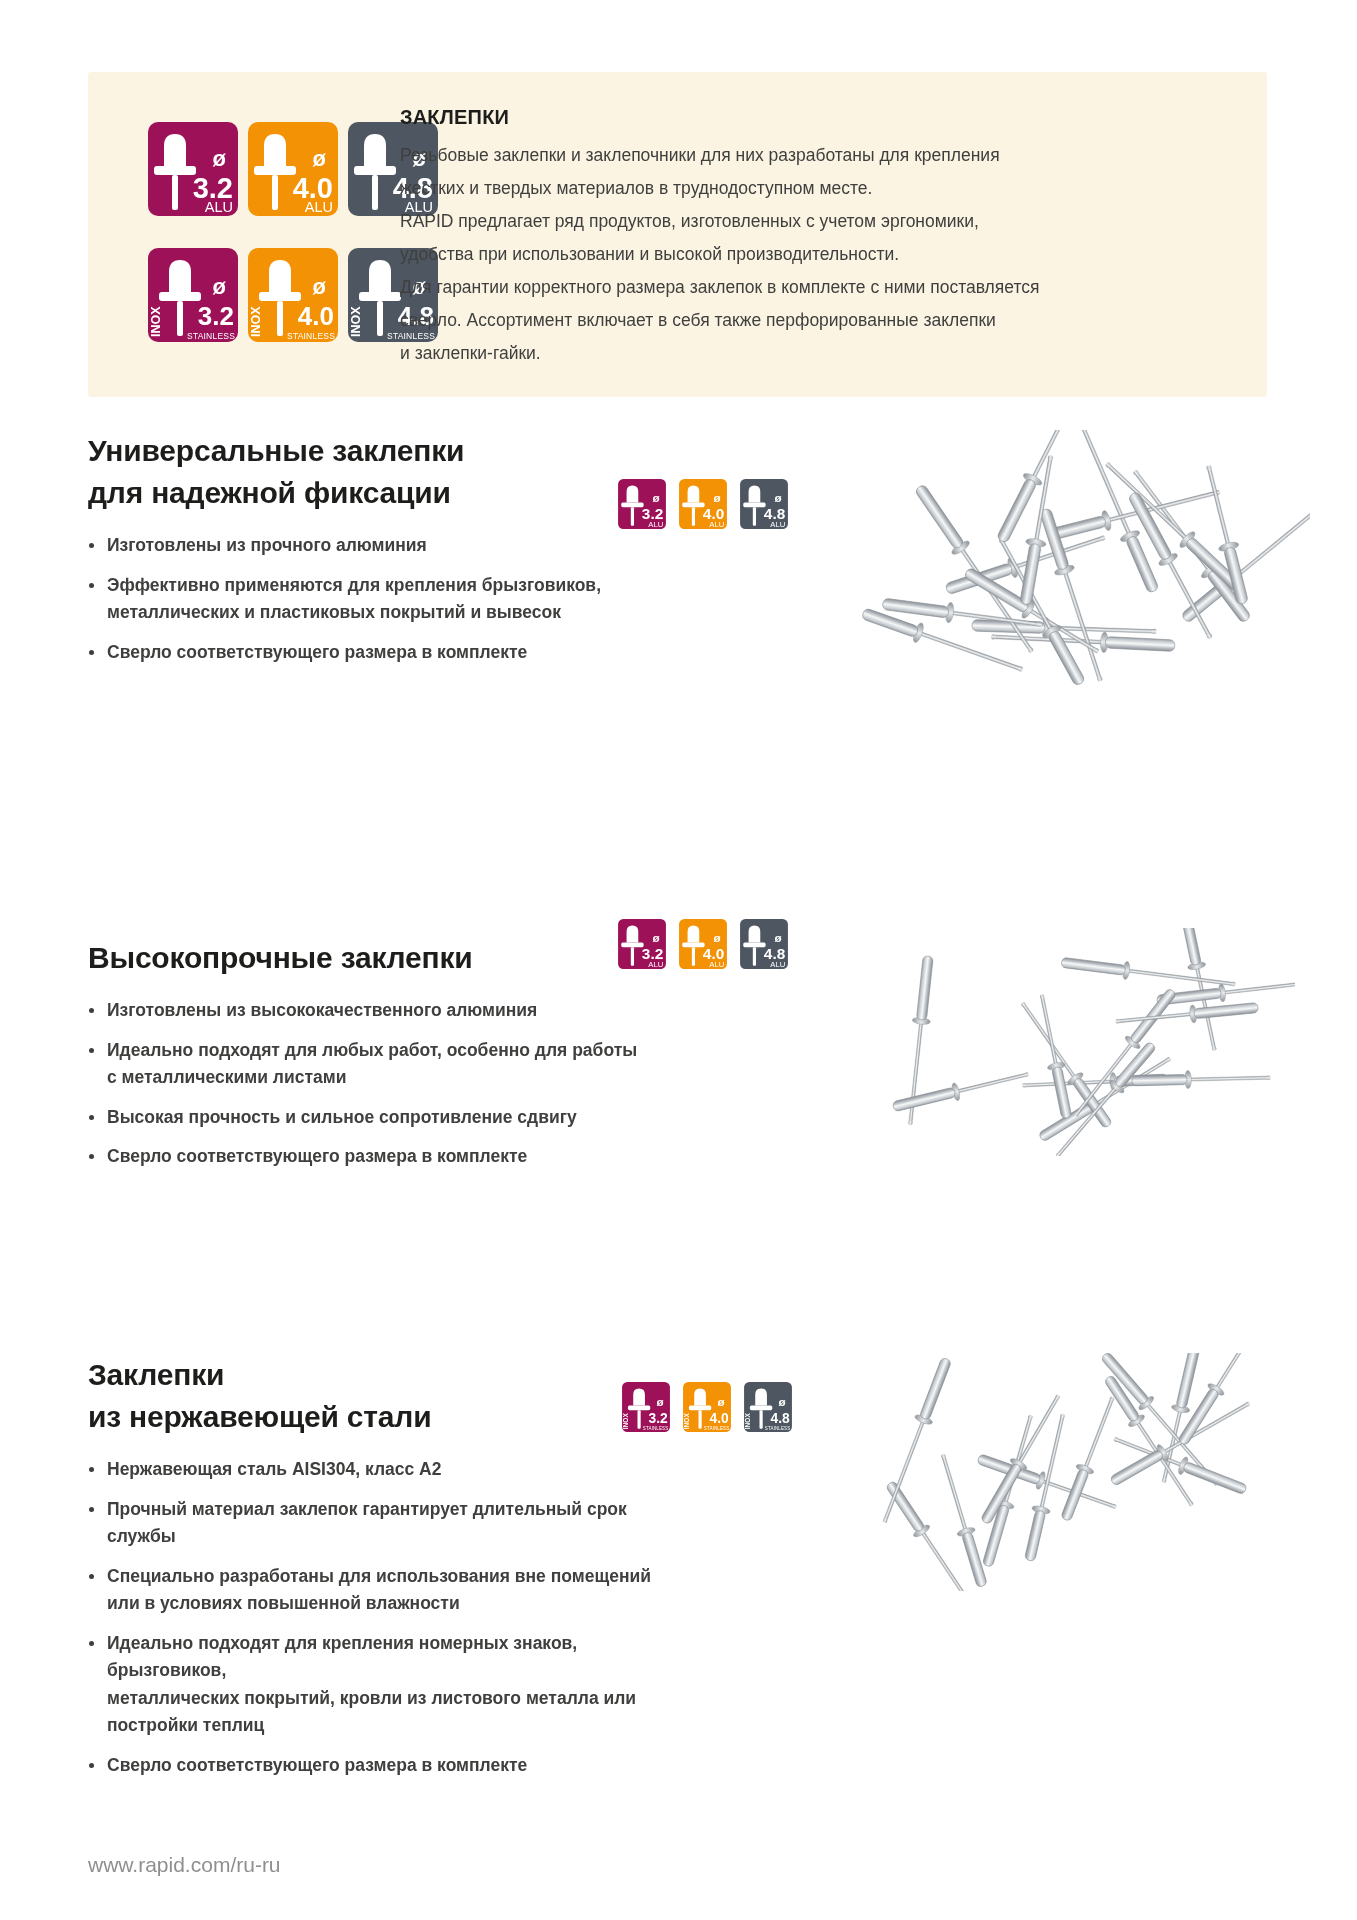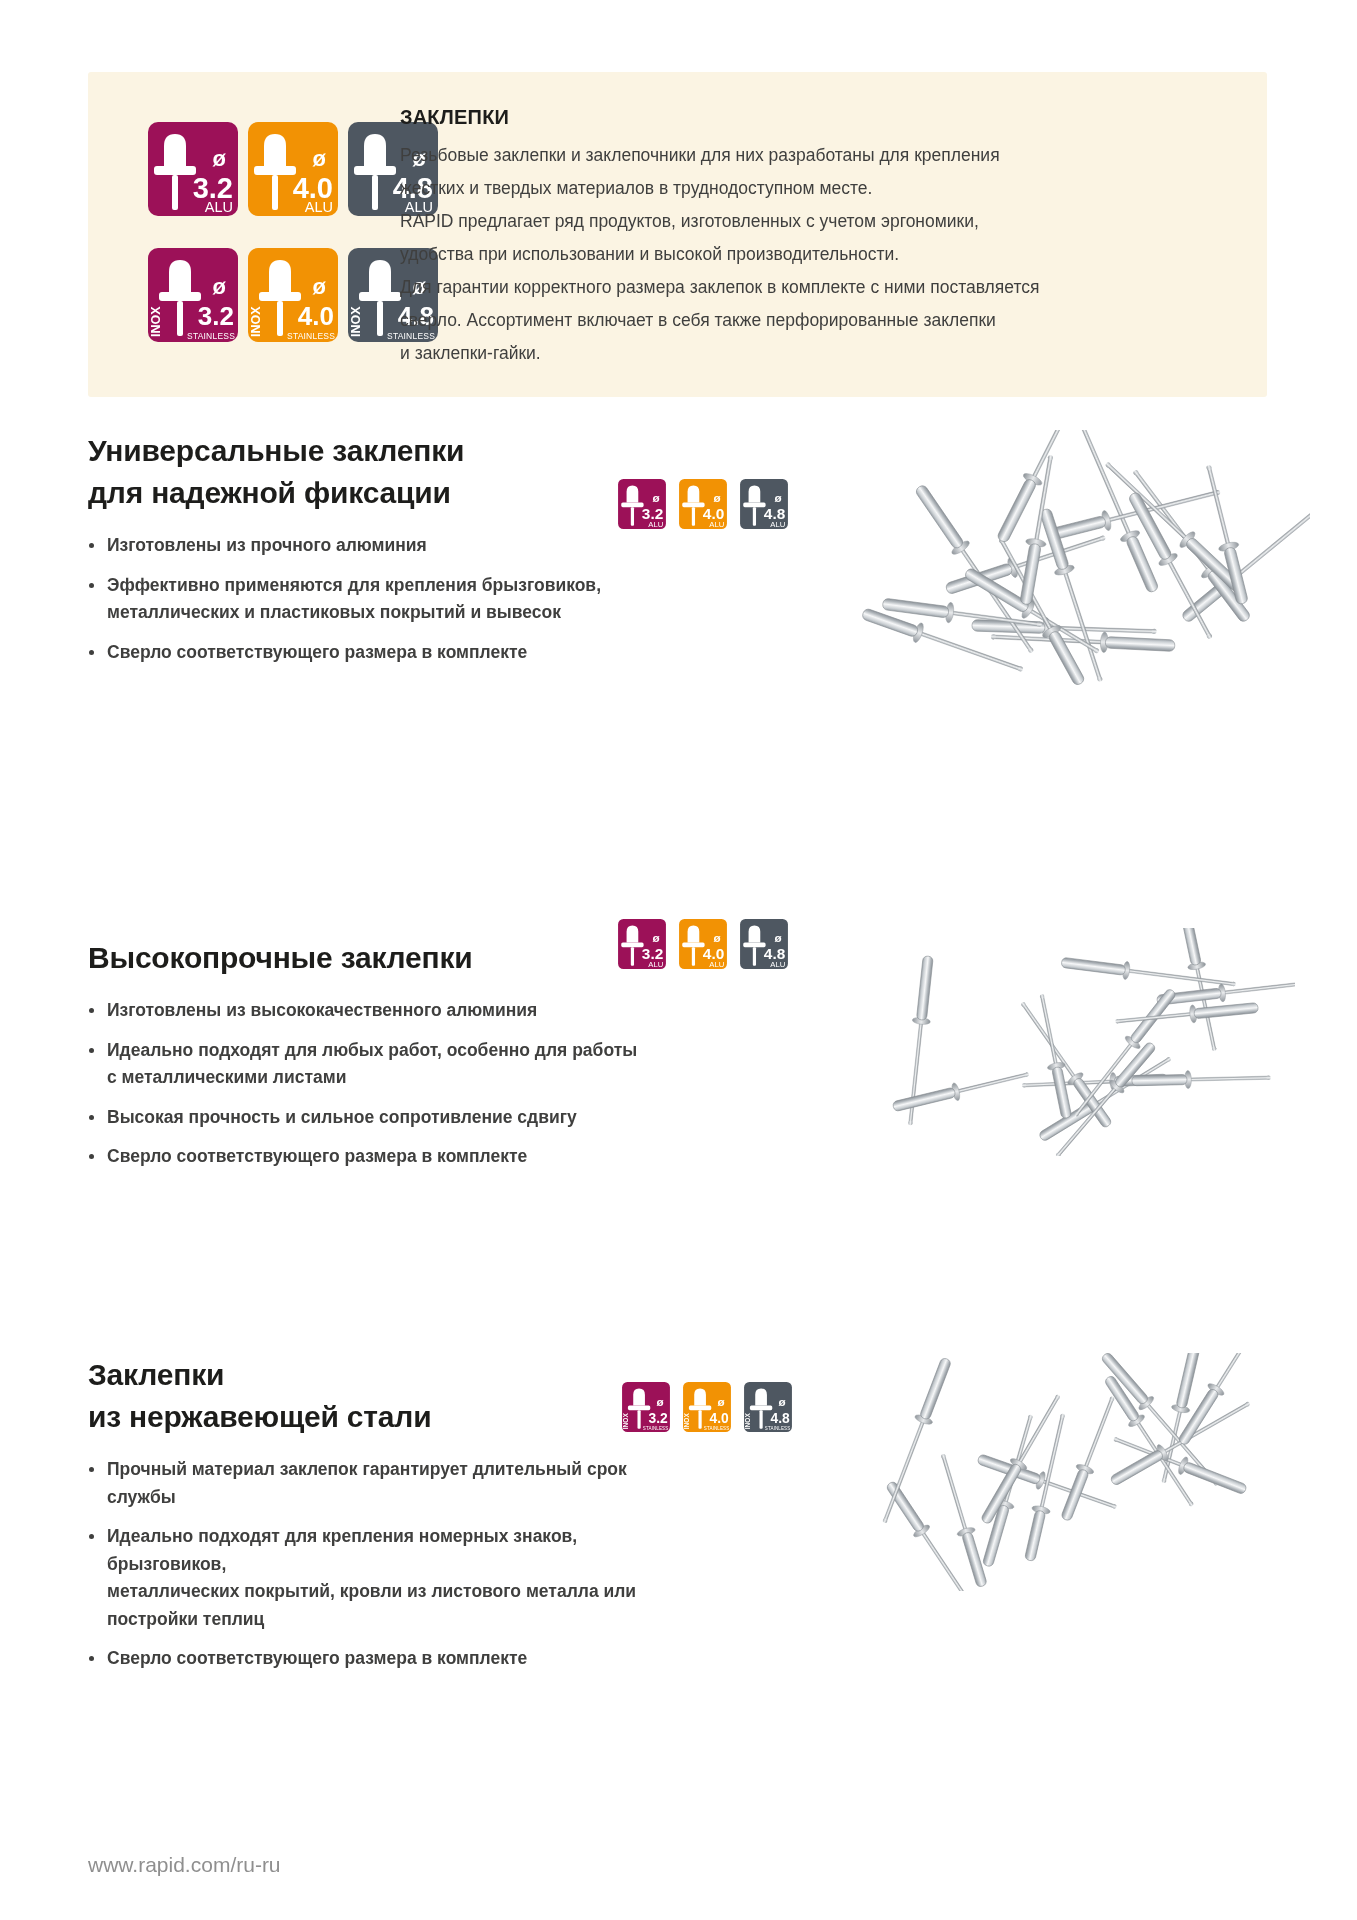--- a/index.html
+++ b/index.html
@@ -167,21 +167,24 @@
         <li><span class="dot"></span><span class="btext">Идеально подходят для любых работ, особенно для работы
 с металлическими листами</span></li>
         <li><span class="dot"></span><span class="btext">Высокая прочность и сильное сопротивление сдвигу</span></li>
         <li><span class="dot"></span><span class="btext">Сверло соответствующего размера в комплекте</span></li>
       </ul>
     </section>
     <section class="section" style="top: 1354px;">
       <h2 class="section-heading">Заклепки
 из нержавеющей стали</h2>
       <ul class="bullets">
+        <li><span class="dot"></span><span class="btext">Нержавеющая сталь AISI304, класс A2</span></li>
         <li><span class="dot"></span><span class="btext">Прочный материал заклепок гарантирует длительный срок службы</span></li>
+        <li><span class="dot"></span><span class="btext">Специально разработаны для использования вне помещений
+или в условиях повышенной влажности</span></li>
         <li><span class="dot"></span><span class="btext">Идеально подходят для крепления номерных знаков, брызговиков,
 металлических покрытий, кровли из листового металла или
 постройки теплиц</span></li>
         <li><span class="dot"></span><span class="btext">Сверло соответствующего размера в комплекте</span></li>
       </ul>
     </section>
   </div>
 
 <a class="footer" href="#">www.rapid.com/ru-ru</a>
 

